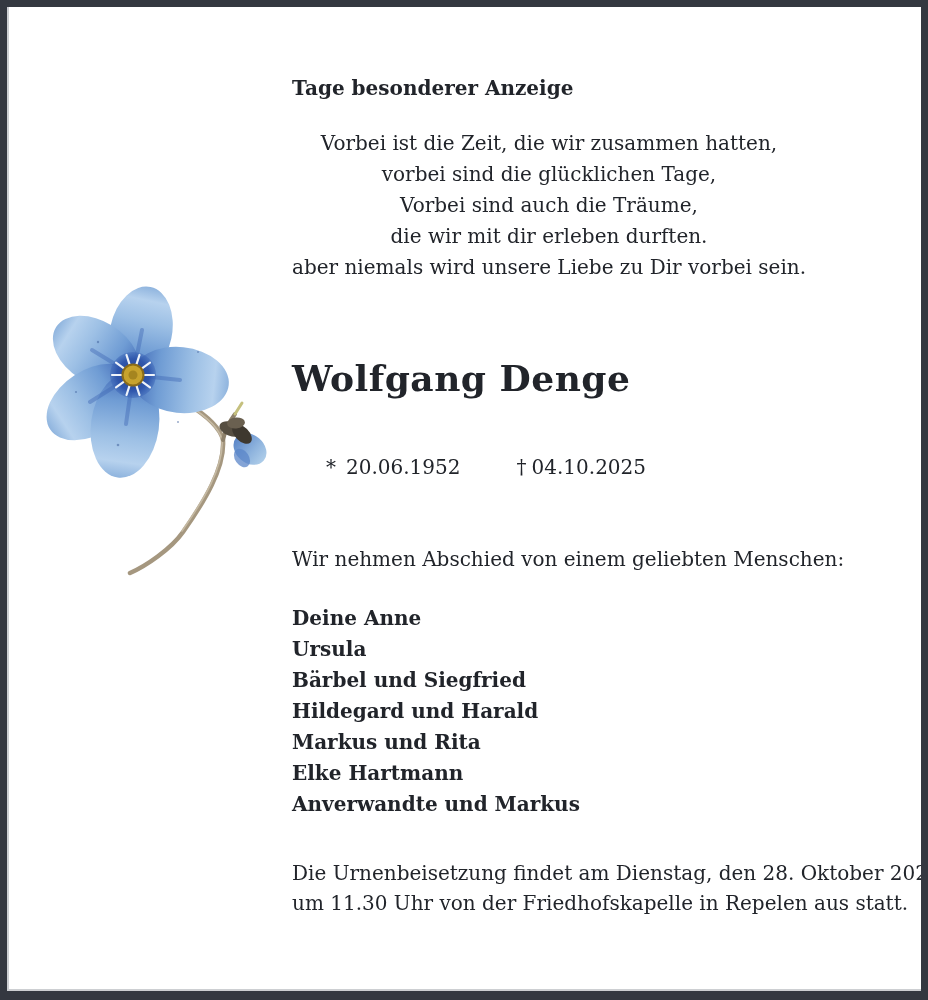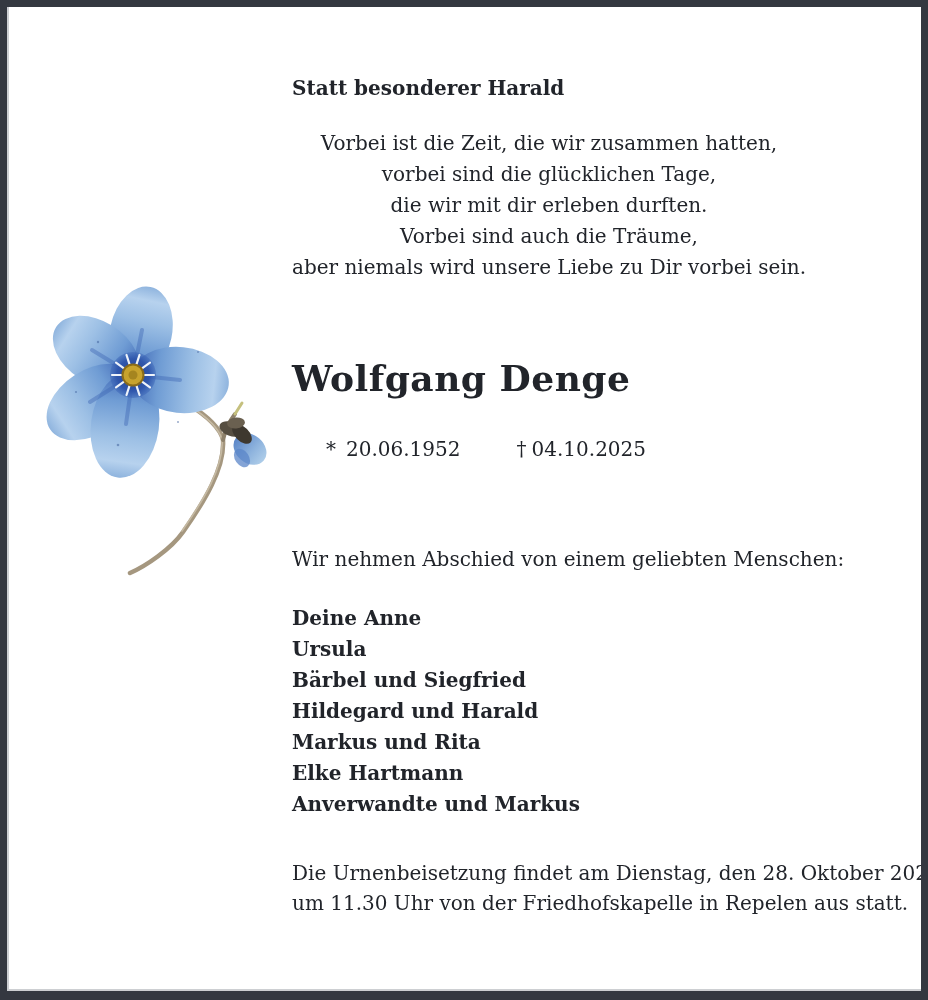--- a/index.html
+++ b/index.html
@@ -36,21 +36,21 @@
   .poem p { font-size: 20px; line-height: 31px; }
   .deceased-name {
     top: 352px;
     font-size: 36px;
     line-height: 1.1;
     font-weight: bold;
     letter-spacing: 0.5px;
     white-space: nowrap;
   }
   .dates {
-    top: 427px;
+    top: 445px;
     padding-left: 34px;
     display: flex;
     column-gap: 56px;
     font-size: 20px;
     line-height: 31px;
     white-space: nowrap;
   }
   .dates .sym-birth { margin-right: 10px; }
   .dates .sym-death { margin-right: 5px; }
   .farewell {
@@ -157,27 +157,27 @@
       <g fill="#44659f" opacity="0.55">
         <circle cx="70" cy="60" r="1.2"></circle>
         <circle cx="150" cy="140" r="1"></circle>
         <circle cx="90" cy="163" r="1.3"></circle>
         <circle cx="170" cy="70" r="1"></circle>
         <circle cx="48" cy="110" r="1.1"></circle>
       </g>
     </svg>
   </div>
 
-  <p class="block preamble">Statt besonderer Harald</p>
+  <p class="block preamble">Tage besonderer Anzeige</p>
 
   <div class="block poem">
     <p>Vorbei ist die Zeit, die wir zusammen hatten,</p>
     <p>vorbei sind die glücklichen Tage,</p>
+    <p>Vorbei sind auch die Träume,</p>
     <p>die wir mit dir erleben durften.</p>
-    <p>Vorbei sind auch die Träume,</p>
     <p>aber niemals wird unsere Liebe zu Dir vorbei sein.</p>
   </div>
 
   <h1 class="block deceased-name">Wolfgang Denge</h1>
 
   <div class="block dates">
     <span>
       <span class="sym-birth">*</span><span>20.06.1952</span>
     </span>
     <span>

